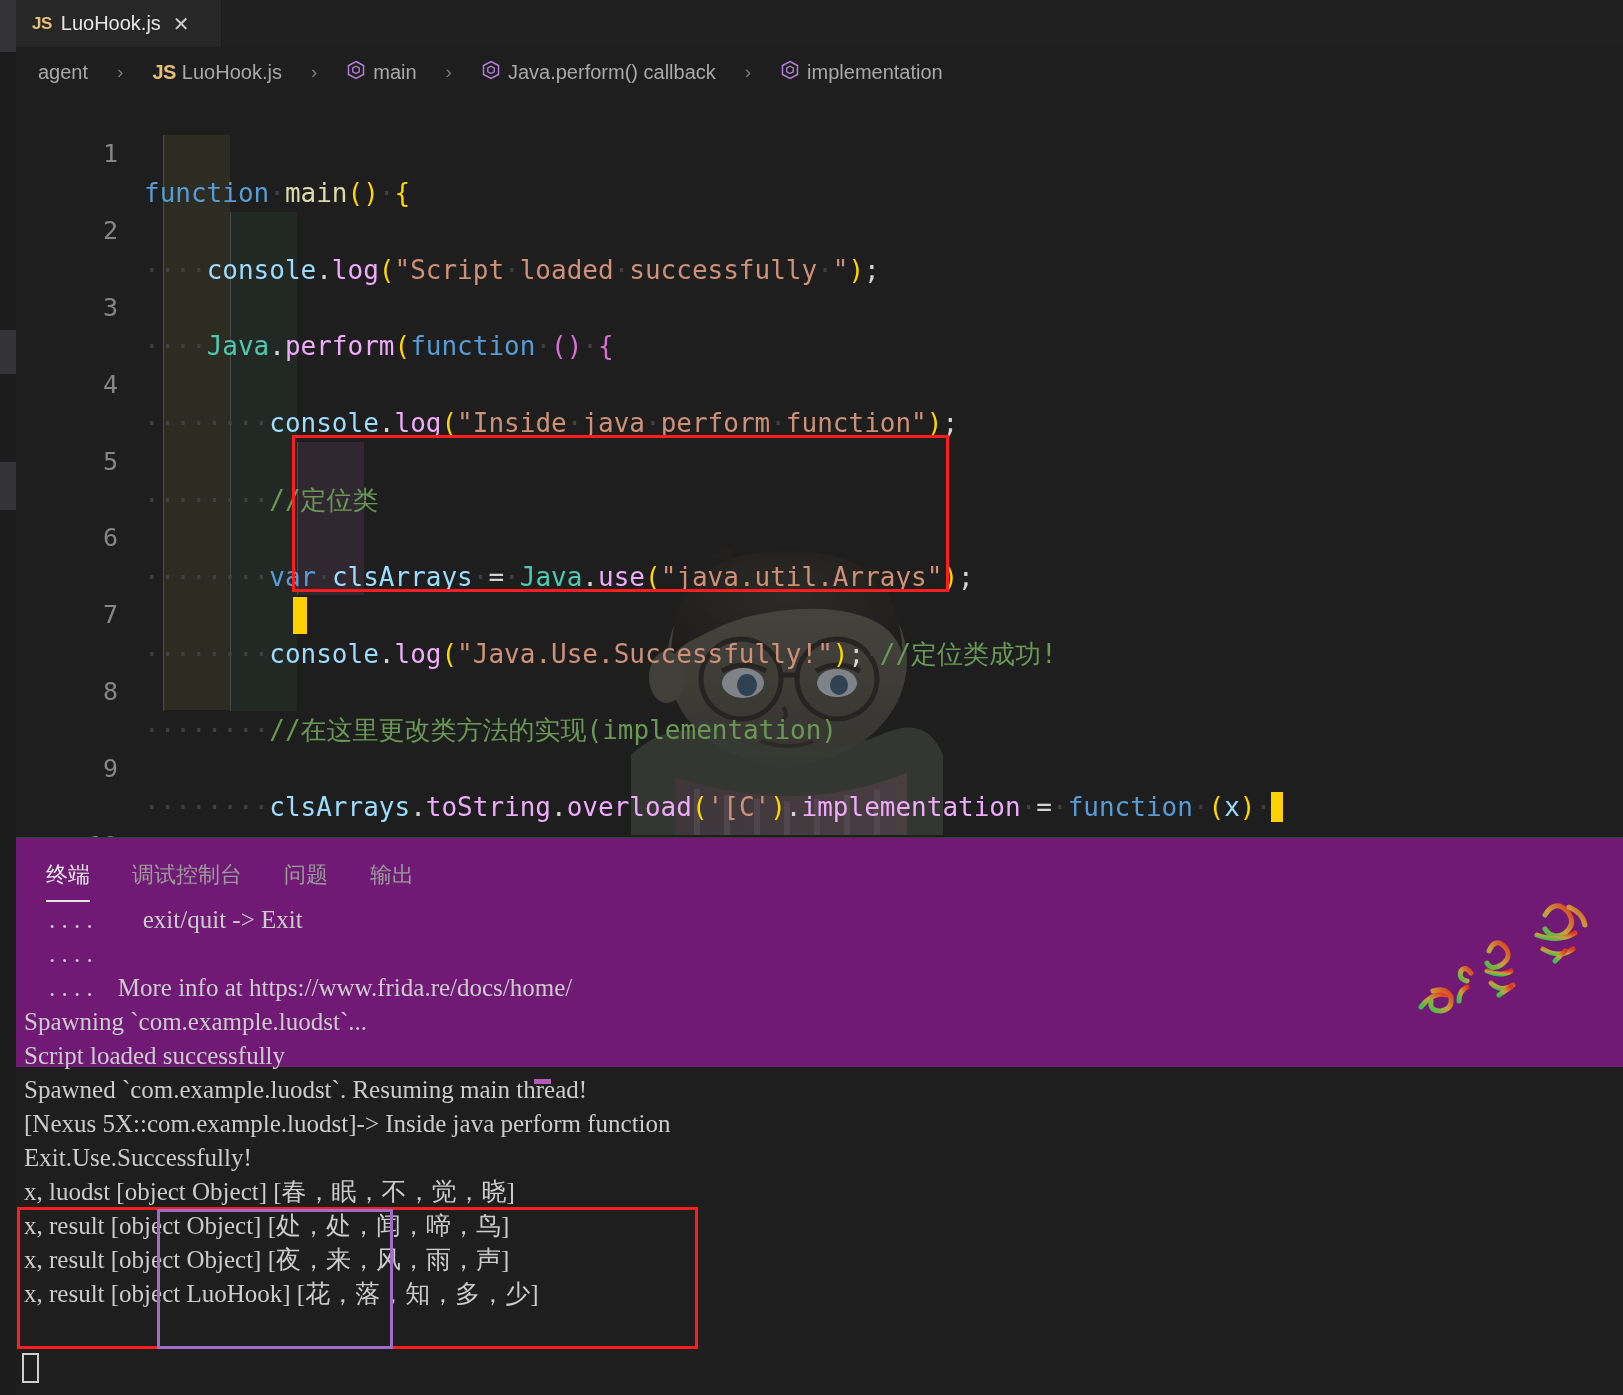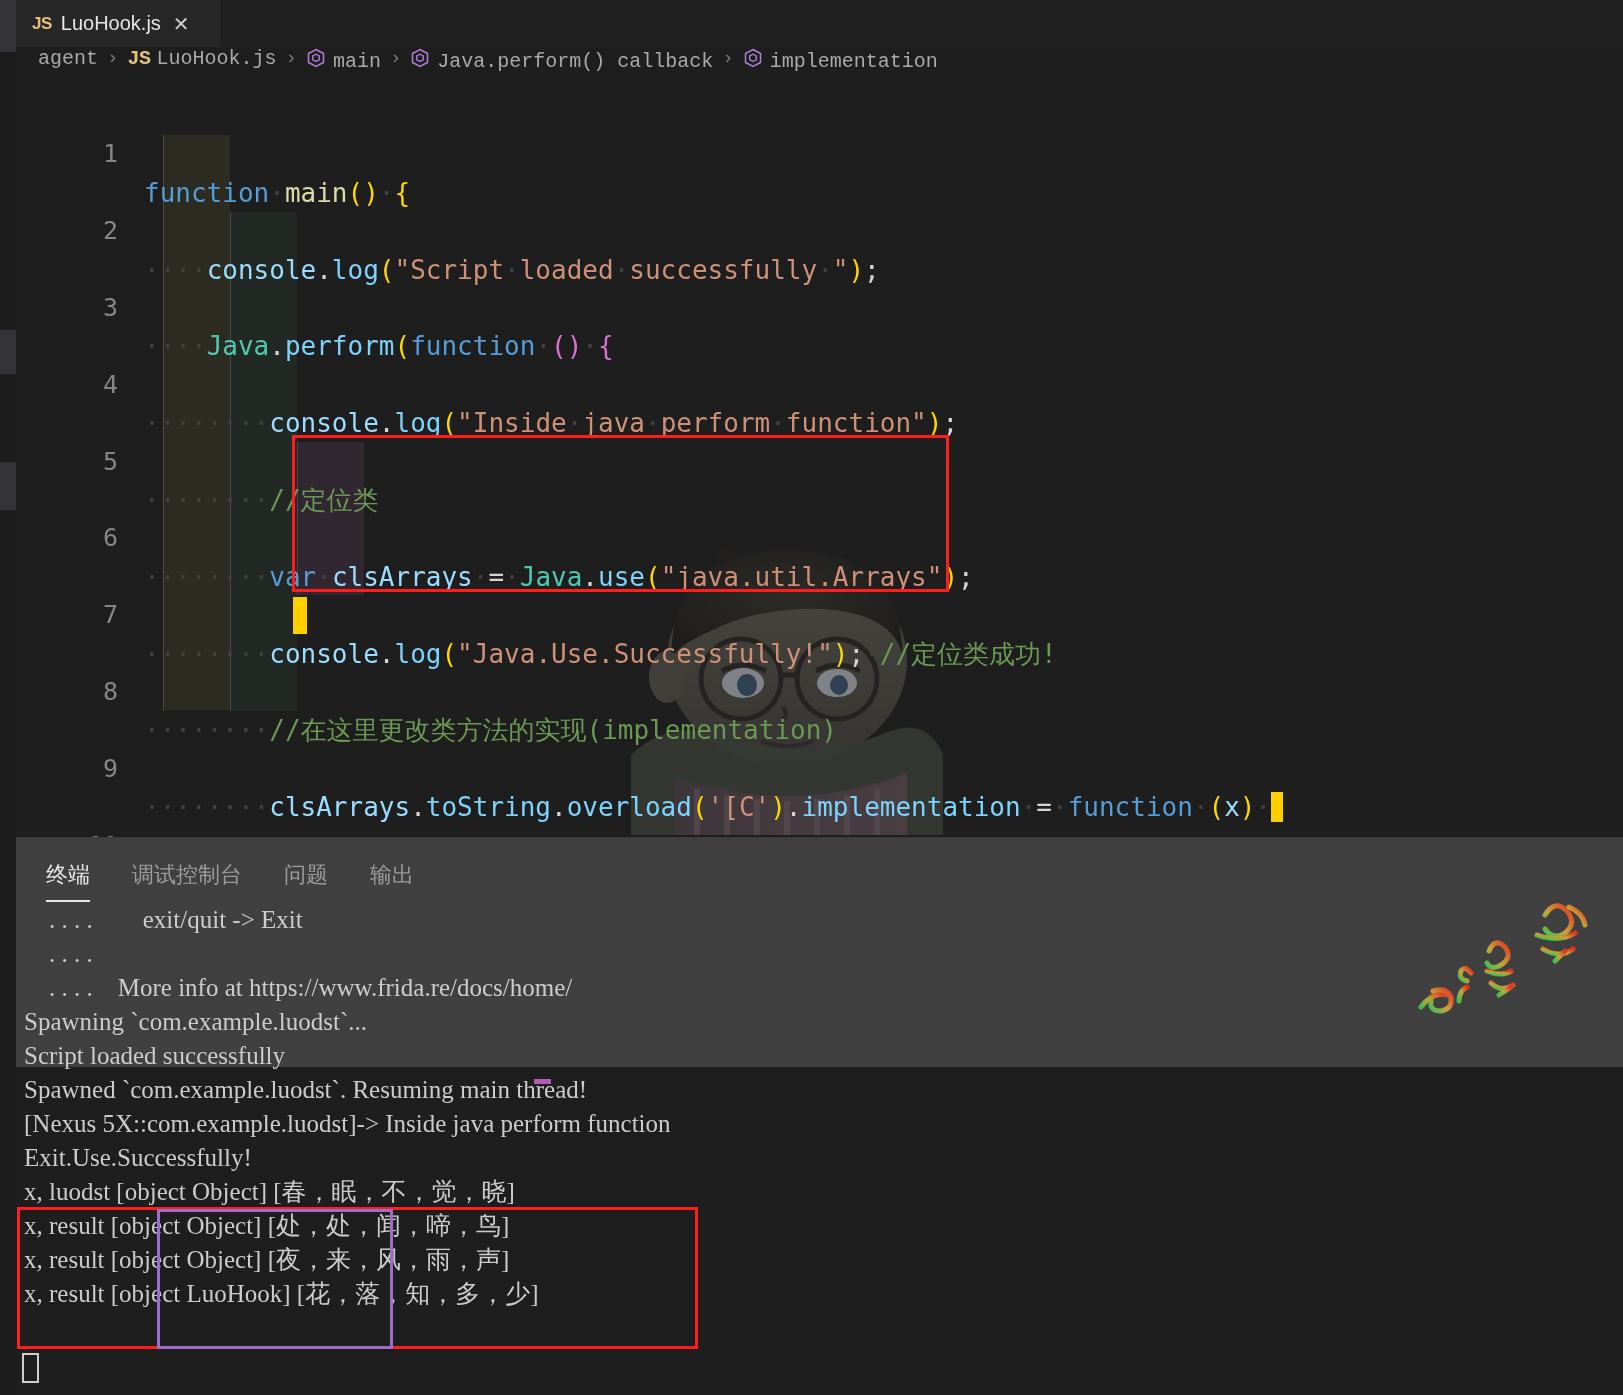--- a/index.html
+++ b/index.html
@@ -24,23 +24,24 @@
   }
   .tab .ficon { color: #e5c07b; font-weight: bold; font-size: 17px; margin-right: 9px;
     font-family: "Liberation Sans", sans-serif; letter-spacing: -0.5px; }
   .tab .tname { color: #e6e6e6; font-size: 20px; font-family: "Liberation Sans", sans-serif; white-space: nowrap; }
   .tab .tclose { color: #cccccc; font-size: 20px; margin-left: 12px; line-height: 1;
     font-family: "Liberation Sans", sans-serif; }
 
   
   .breadcrumb {
     position: absolute; left: 16px; top: 47px; right: 0; height: 50px;
-    background: #1e1e1e; display: flex; align-items: flex-start; padding-left: 22px;
-    font-family: Liberation Mono, monospace; font-size: 20px; color: #a9a9a9;
+    background: #1e1e1e; display: flex; align-items: center; padding-left: 22px;
+    font-family: Liberation Sans, sans-serif; font-size: 20px; color: #a9a9a9;
     white-space: nowrap;
+    gap: 20px;
   }
   .breadcrumb .bc { display: inline-flex; align-items: center; }
   .breadcrumb .sep { color: #7c7c7c; margin: 0 9px; font-size: 19px; }
   .breadcrumb .js-badge { color: #e5c07b; font-weight: bold; margin-right: 6px; letter-spacing: -0.5px; }
   .breadcrumb .sym { color: #b180d7; margin-right: 7px; display: inline-block; }
 
   
   .editor {
     position: absolute; left: 16px; top: 97px; right: 0; height: 740px;
     background: #1e1e1e; overflow: hidden;
@@ -71,33 +72,33 @@
   
   .t-kw   { color: #569cd6; }
   .t-fn   { color: #dcdcaa; }
   .t-var  { color: #9cdcfe; }
   .t-str  { color: #ce9178; }
   .t-cmt  { color: #6a9955; }
   .t-class{ color: #4ec9b0; }
   .t-p1   { color: #ffd700; }
   .t-p2   { color: #da70d6; }
   .t-plain{ color: #d4d4d4; }
-  .t-prop { color: #7dd3fc; }
+  .t-prop { color: #f0abfc; }
   .dot { color: #404040; }
 
   .caret { display: inline-block; width: 12px; height: 30px; background: #ffd000;
            vertical-align: -6px; }
   .caret-block { position: absolute; width: 14px; height: 37px; background: #ffd000; z-index: 5; }
 
   .redbox {
     position: absolute; border: 3px solid #ff1e1e; z-index: 6; pointer-events: none;
   }
 
   
-  .panel { position: absolute; left: 16px; top: 837px; right: 0; bottom: 0; background: #404040; }
+  .panel { position: absolute; left: 16px; top: 837px; right: 0; bottom: 0; background: #701a75; }
   .panel-divider { position: absolute; left: 0; top: 0; right: 0; height: 1px; background: #3a3a3a; }
   .panel-tabs { position: absolute; left: 0; top: 14px; height: 48px; display: flex; align-items: center;
     padding-left: 30px; font-family: "Liberation Sans", sans-serif; }
   .ptab { position: relative; margin-right: 42px; font-size: 22px; color: #9b9b9b; }
   .ptab.active { color: #e7e7e7; }
   .ptab.active::after {
     content: ""; position: absolute; left: 0; right: 0; bottom: -12px; height: 2px; background: #e7e7e7;
   }
   .term {
     position: absolute; left: 0; top: 66px; right: 0; bottom: 0;

